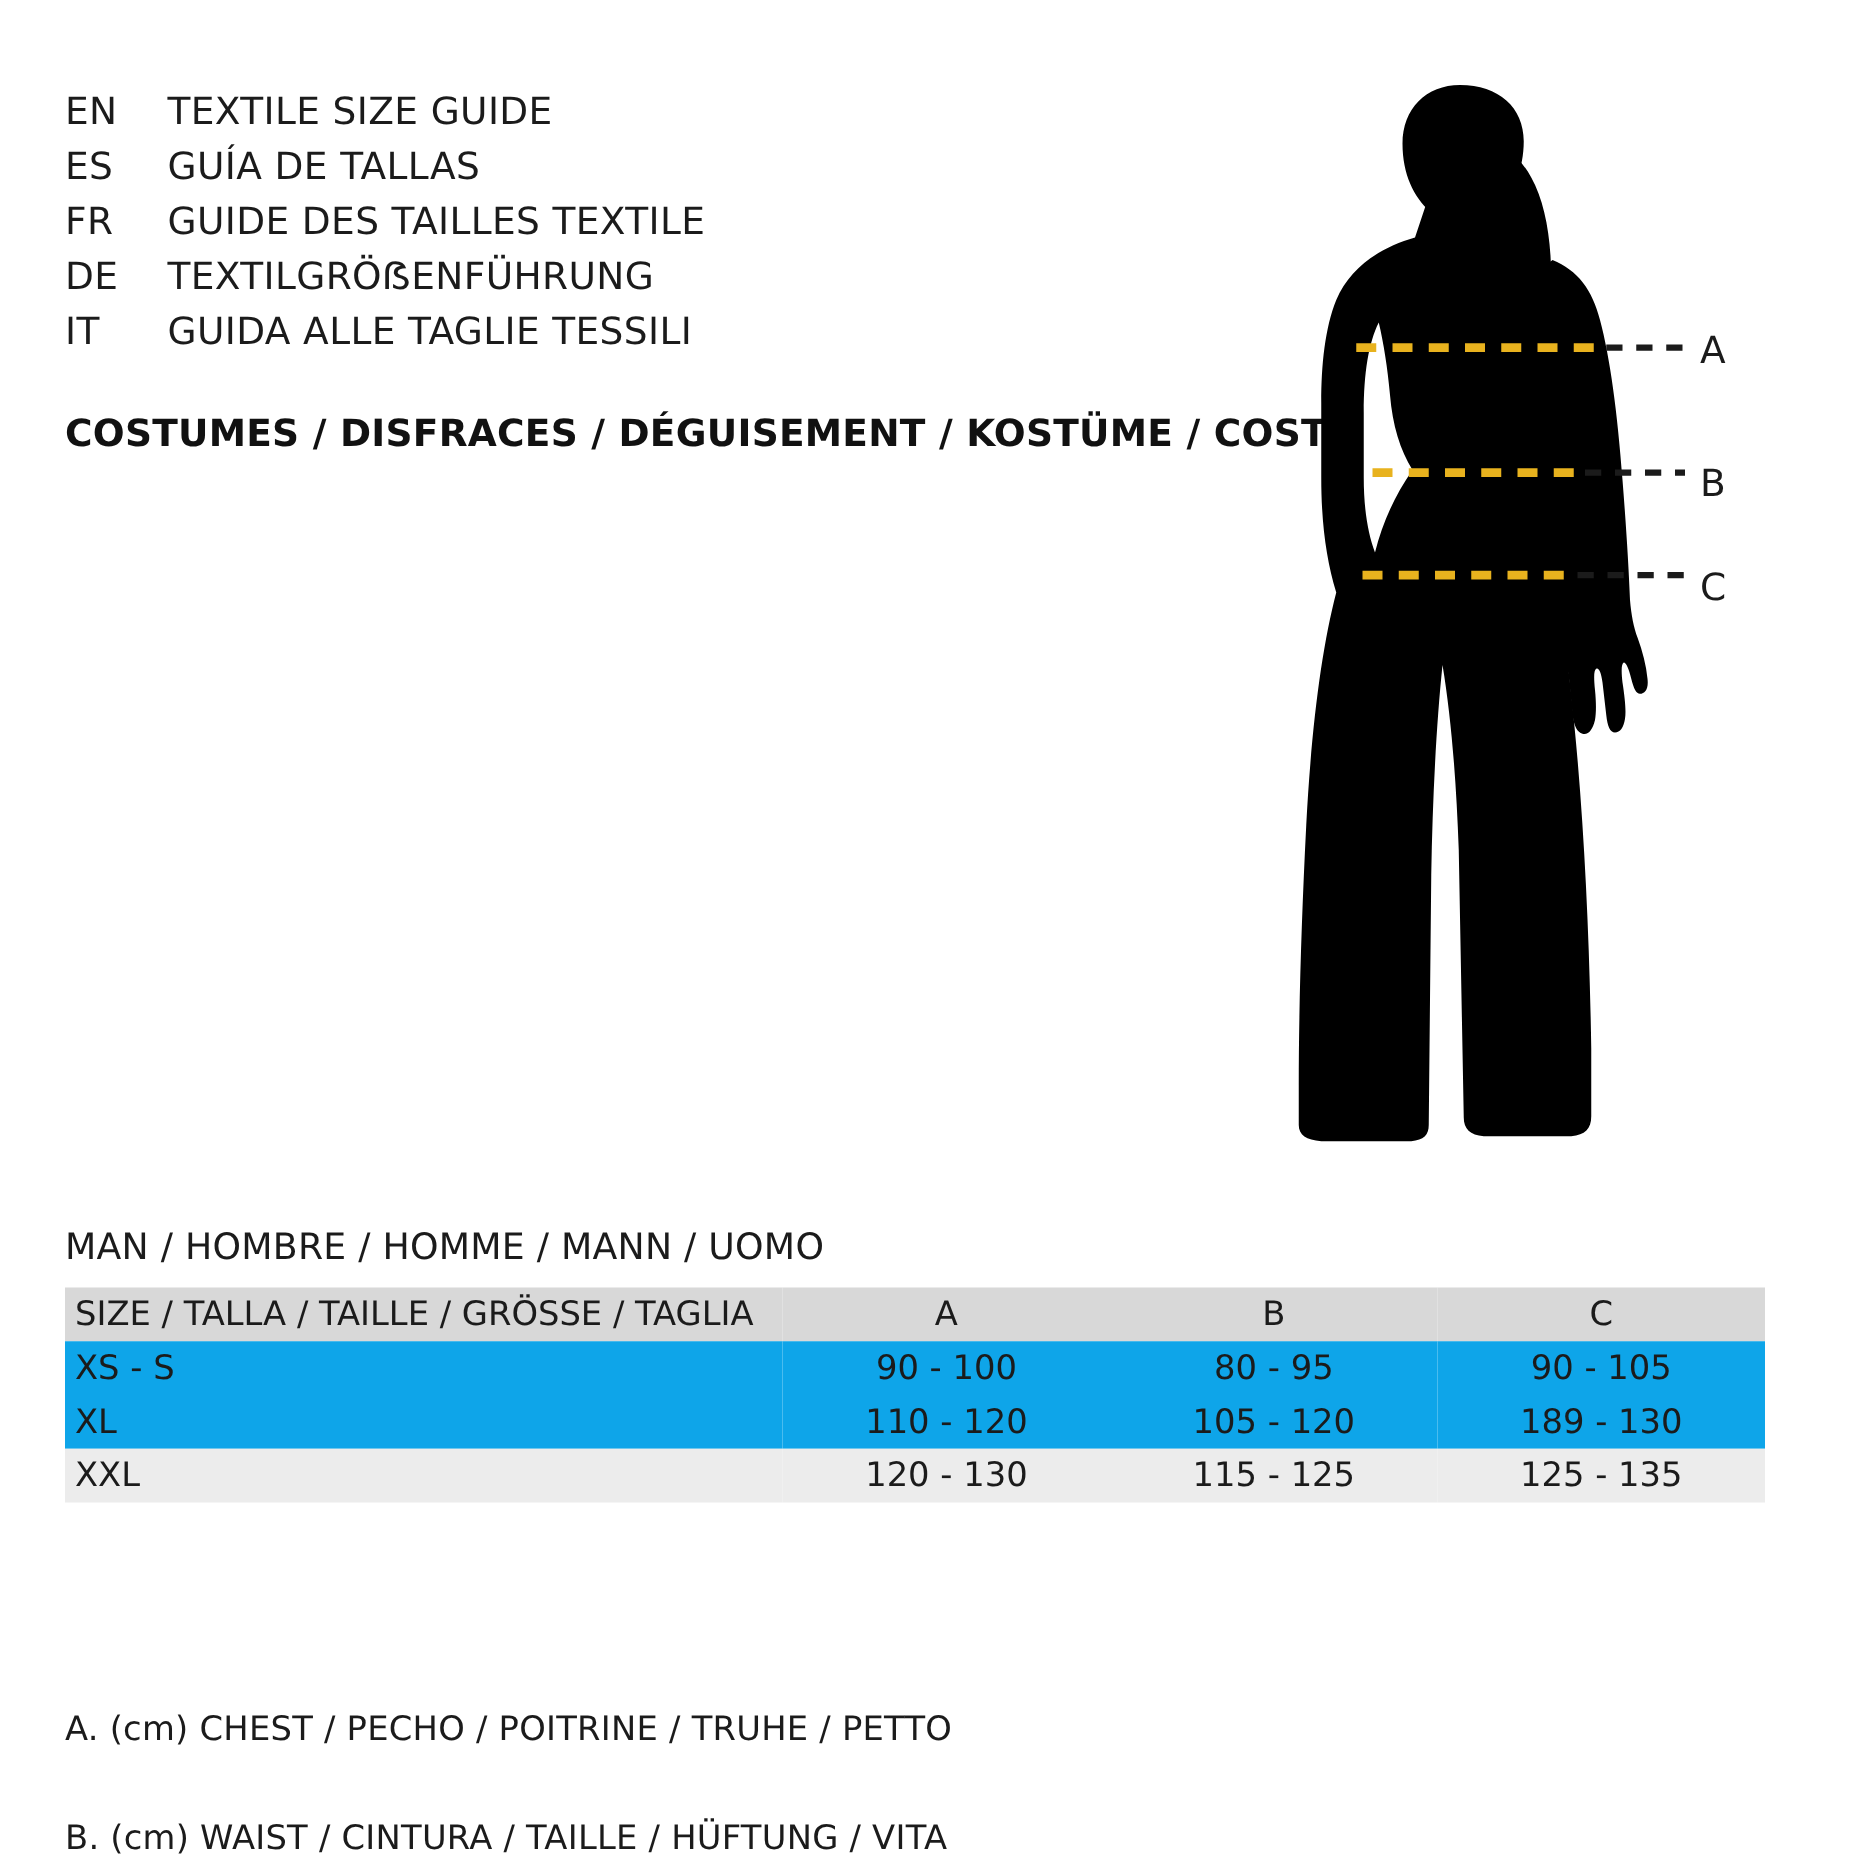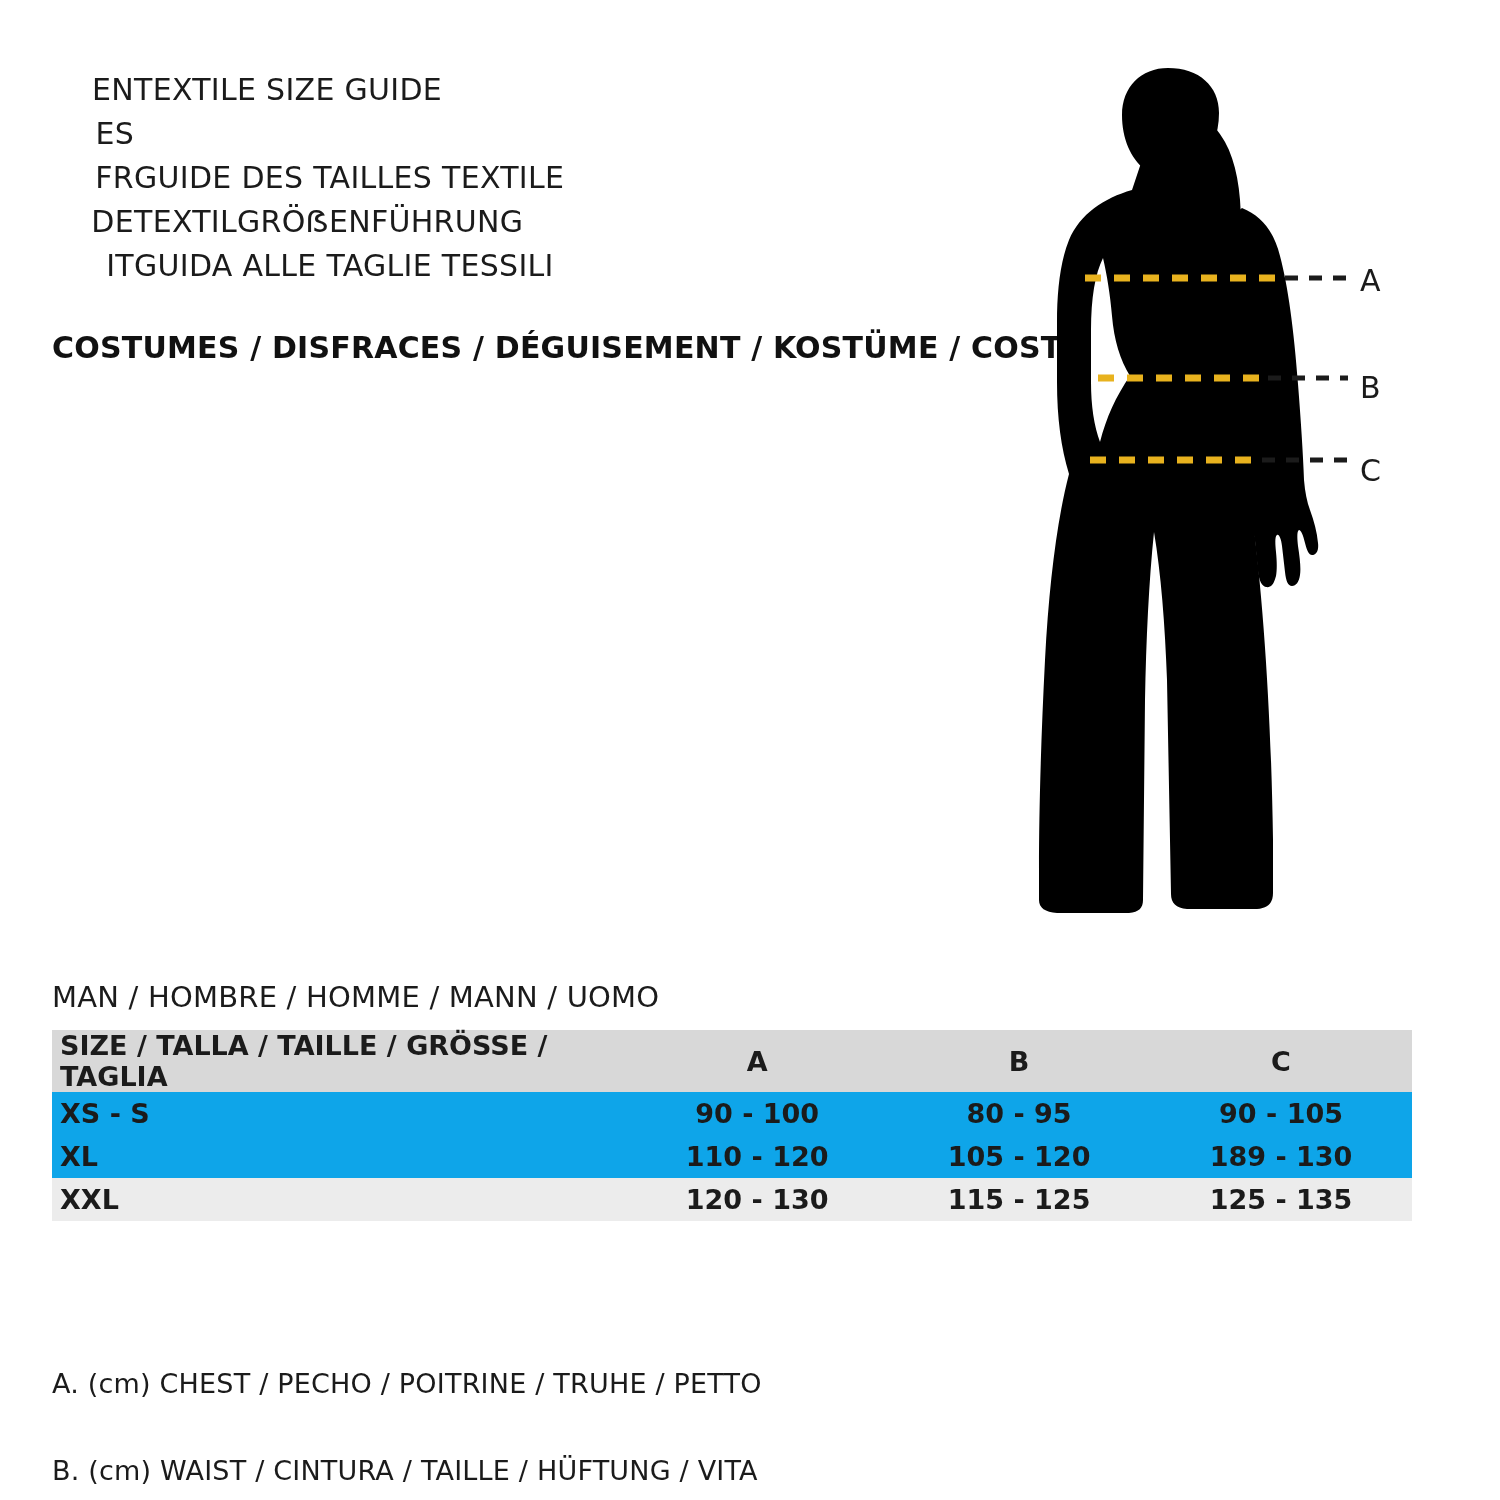--- a/index.html
+++ b/index.html
@@ -27,21 +27,20 @@
     display: flex;
     align-items: baseline;
     height: 44px;
     font-size: 30px;
     letter-spacing: 0.3px;
     color: #1b1b1b;
   }
   .lang-code {
     width: 82px;
     flex: 0 0 82px;
-    text-align: right;
   }
   .lang-text {
     flex: 1 1 auto;
   }
 
   .costumes-line {
     position: absolute;
     left: 52px;
     top: 330px;
     font-size: 30px;
@@ -90,21 +89,21 @@
     top: 1030px;
     width: 1360px;
     border-collapse: collapse;
     font-size: 27px;
     color: #1b1b1b;
   }
   table.size-table th,
   table.size-table td {
     padding: 0;
     height: 43px;
-    font-weight: bold;
+    font-weight: normal;
     text-align: center;
     vertical-align: middle;
   }
   table.size-table th.col-size,
   table.size-table td.col-size {
     text-align: left;
     padding-left: 8px;
     width: 540px;
   }
   table.size-table th.col-m,
@@ -141,20 +140,21 @@
 </head>
 <body>
 
 <div class="lang-block">
   <div class="lang-row">
     <span class="lang-code">EN</span>
     <span class="lang-text">TEXTILE SIZE GUIDE</span>
   </div>
   <div class="lang-row">
     <span class="lang-code">ES</span>
+    <span class="lang-text">GUÍA DE TALLAS</span>
   </div>
   <div class="lang-row">
     <span class="lang-code">FR</span>
     <span class="lang-text">GUIDE DES TAILLES TEXTILE</span>
   </div>
   <div class="lang-row">
     <span class="lang-code">DE</span>
     <span class="lang-text">TEXTILGRÖẞENFÜHRUNG</span>
   </div>
   <div class="lang-row">

